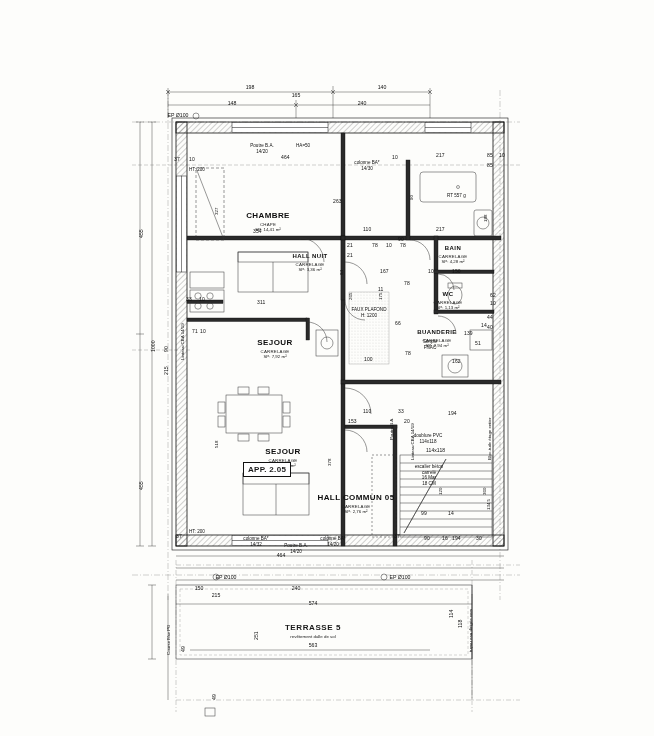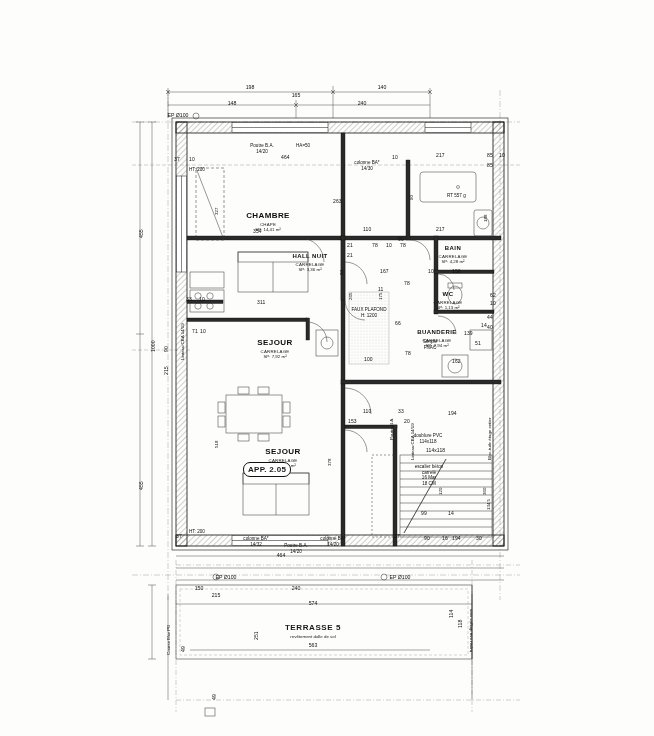--- a/index.html
+++ b/index.html
@@ -389,22 +389,27 @@
     <span class="rf">CARRELAGE</span>
     <span class="rs">SP: 1,13 m²</span>
   </div>
 
   <div class="roomname small" style="left:437px;top:320px;">
     <span class="rn">BUANDERIE</span>
     <span class="rf">CARRELAGE</span>
     <span class="rs">SP: 2,94 m²</span>
   </div>
 
-
-  <div class="boxed" style="left:243px;top:462px;border-radius:7px;">APP. 2.05</div>
+  <div class="roomname" style="left:356px;top:486px;">
+    <span class="rn">HALL COMMUN 05</span>
+    <span class="rf">CARRELAGE</span>
+    <span class="rs">SP: 2,76 m²</span>
+  </div>
+
+  <div class="boxed" style="left:243px;top:462px;">APP. 2.05</div>
 
   <div class="terrname" style="left:313px;top:616px;">
     <span class="tn">TERRASSE 5</span>
     <span class="ts">revêtement dalle de sol</span>
   </div>
   <div class="dim" style="left:313px;top:642px;">563</div>
 
   <div class="tag" style="left:262px;top:143px;">Poutre B.A.<br>14/20</div>
   <div class="tagl" style="left:296px;top:143px;">HA=50</div>
   <div class="tag" style="left:367px;top:160px;">colonne BA*<br>14/30</div>

